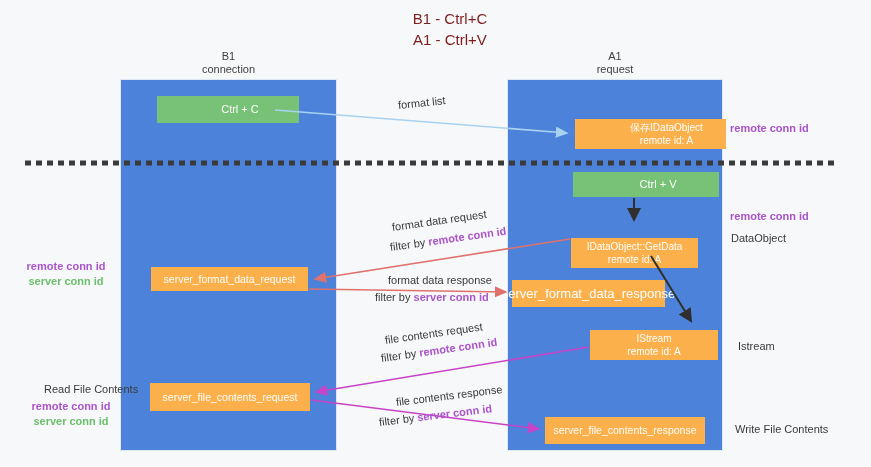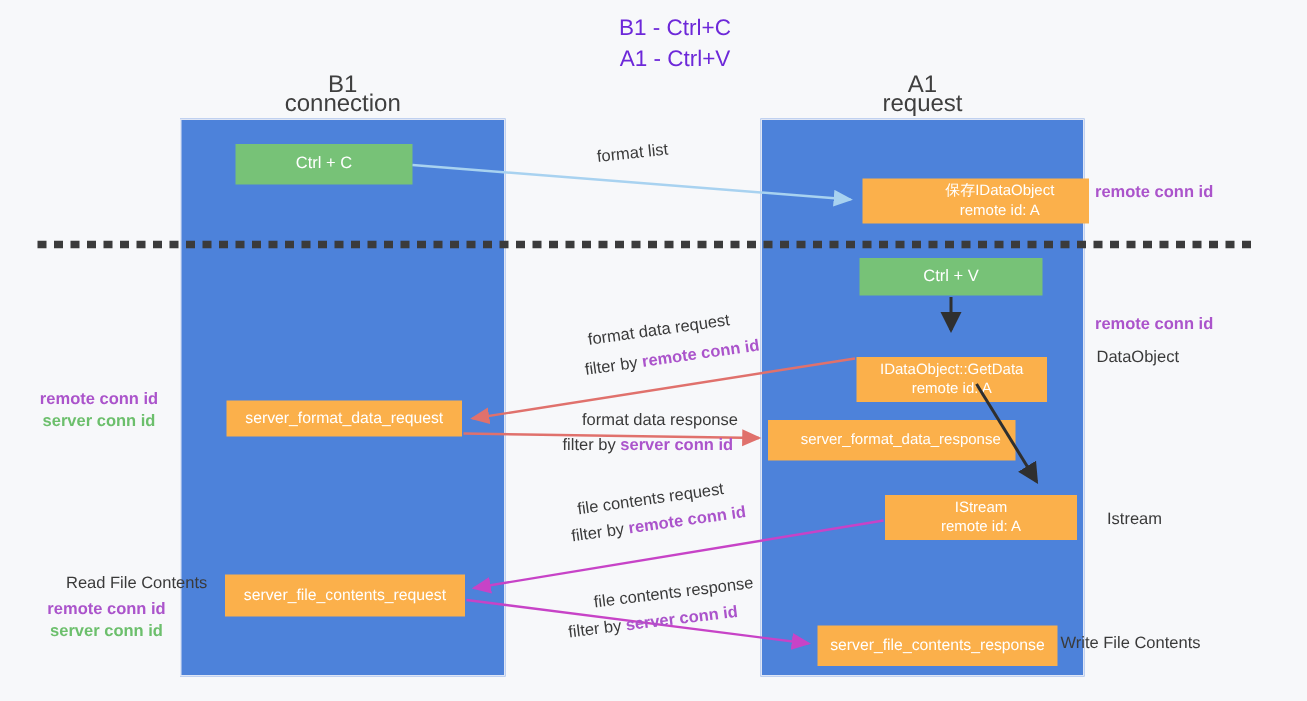--- a/index.html
+++ b/index.html
@@ -1,58 +1,58 @@
 <!DOCTYPE html>
 <html><head>
 <meta charset="utf-8">
 <style>
   html,body{margin:0;padding:0;}
   body{font-family:"Liberation Sans","DejaVu Sans",sans-serif;background:#f7f8fa;}
   .stage{position:relative;width:871px;height:467px;background:#f7f8fa;overflow:hidden;}
 
   .title{position:absolute;left:300px;top:8px;width:300px;text-align:center;
-         font-size:15px;line-height:21px;color:#6d28d9;z-index:5;}
+         font-size:15px;line-height:21px;color:#7f1d1d;z-index:5;}
 
-  .lane-header{position:absolute;text-align:center;font-size:16px;line-height:13px;
+  .lane-header{position:absolute;text-align:center;font-size:11px;line-height:13px;
                color:#3f3f3f;z-index:5;}
   #hdr-left{left:120px;top:50px;width:217px;}
   #hdr-right{left:507px;top:50px;width:216px;}
 
   .lane{position:absolute;top:79px;height:372px;background:#4d82da;
         border:1px solid #dfe6f5;box-sizing:border-box;z-index:1;}
   #lane-left{left:120px;width:217px;}
   #lane-right{left:507px;width:216px;}
 
   .box{position:absolute;display:flex;flex-direction:column;align-items:center;
        justify-content:center;color:#ffffff;text-align:center;z-index:2;
        font-size:11px;line-height:13px;}
-  .box.green{background:#77c277;}
+  .box.green{background:#77c277;padding-left:24px;}
   .box.orange{background:#fbb04b;}
   .box.two-line{font-size:10px;line-height:13px;}
 
   #box-ctrl-c   {left:157px;top:96px;width:118px;height:27px;}
   #box-save-obj {left:575px;top:119px;width:119px;height:30px;padding-left:32px;}
   #box-ctrl-v   {left:573px;top:172px;width:122px;height:25px;}
   #box-getdata  {left:571px;top:226px;width:127px;height:30px;margin-top:12px;}
   #box-fmt-req  {left:151px;top:267px;width:157px;height:24px;font-size:10.5px;text-align:right;}
-  #box-fmt-resp {left:512px;top:280px;width:153px;height:27px;font-size:10px;padding-left:12px;}
+  #box-fmt-resp {left:512px;top:280px;width:153px;height:27px;font-size:13px;}
   #box-istream  {left:590px;top:330px;width:128px;height:30px;}
   #box-file-req {left:150px;top:383px;width:160px;height:28px;font-size:10.5px;}
   #box-file-resp{left:545px;top:417px;width:160px;height:27px;font-size:10.5px;}
 
   .side-label{position:absolute;font-size:11px;color:#3a3a3a;white-space:nowrap;z-index:5;}
   .hl-purple{color:#ab54cb;font-weight:bold;}
   .hl-green{color:#6cbf6c;font-weight:bold;}
   .stack{line-height:15px;text-align:center;}
 
   #lbl-r1{left:730px;top:122px;}
   #lbl-r2{left:730px;top:210px;}
   #lbl-r3{left:731px;top:232px;}
   #lbl-r4{left:738px;top:340px;}
-  #lbl-r5{left:707px;top:423px;}
+  #lbl-r5{left:735px;top:423px;}
   #lbl-l1{left:20px;top:259px;width:92px;}
   #lbl-l2{left:28px;top:383px;padding-left:16px;}
   #lbl-l3{left:24px;top:399px;width:94px;}
 
   .edge-label{position:absolute;font-size:11px;color:#3a3a3a;white-space:nowrap;
               z-index:5;transform-origin:left center;}
   #el-format-list {left:398px;top:99px;transform:rotate(-6deg);}
   #el-fdr1 {left:392px;top:221px;transform:rotate(-8deg);}
   #el-fdr2 {left:390px;top:241px;transform:rotate(-8deg);}
   #el-fdresp1 {left:388px;top:274px;}

